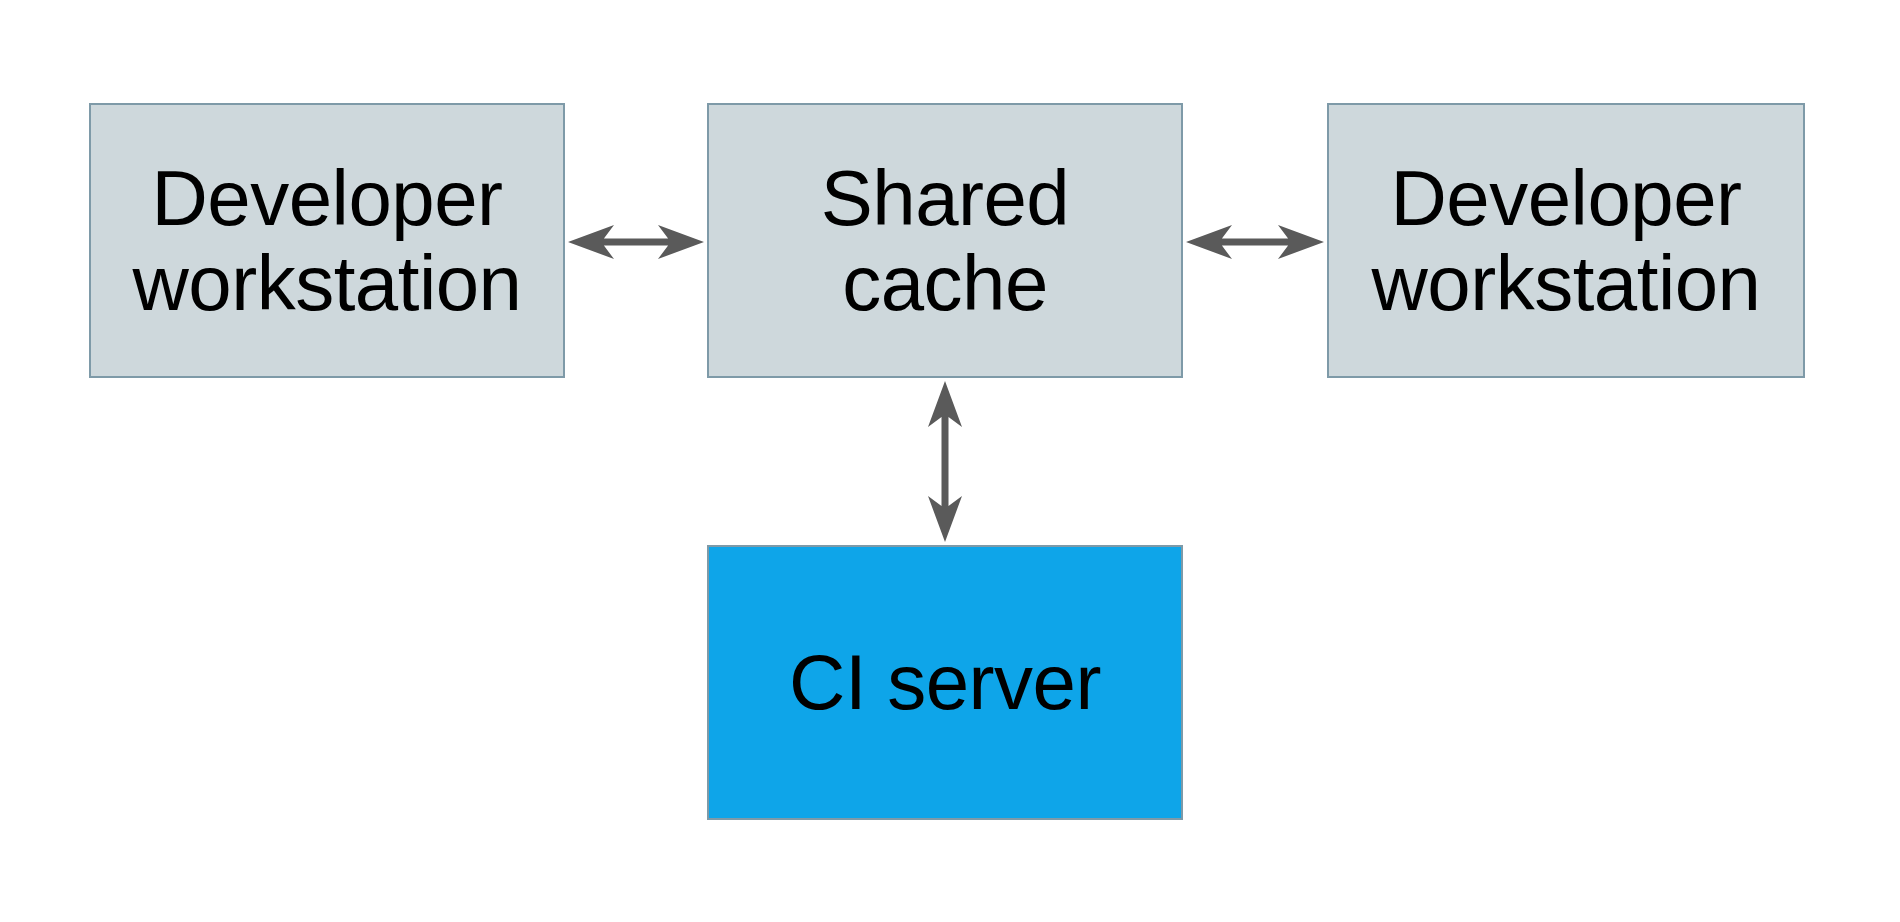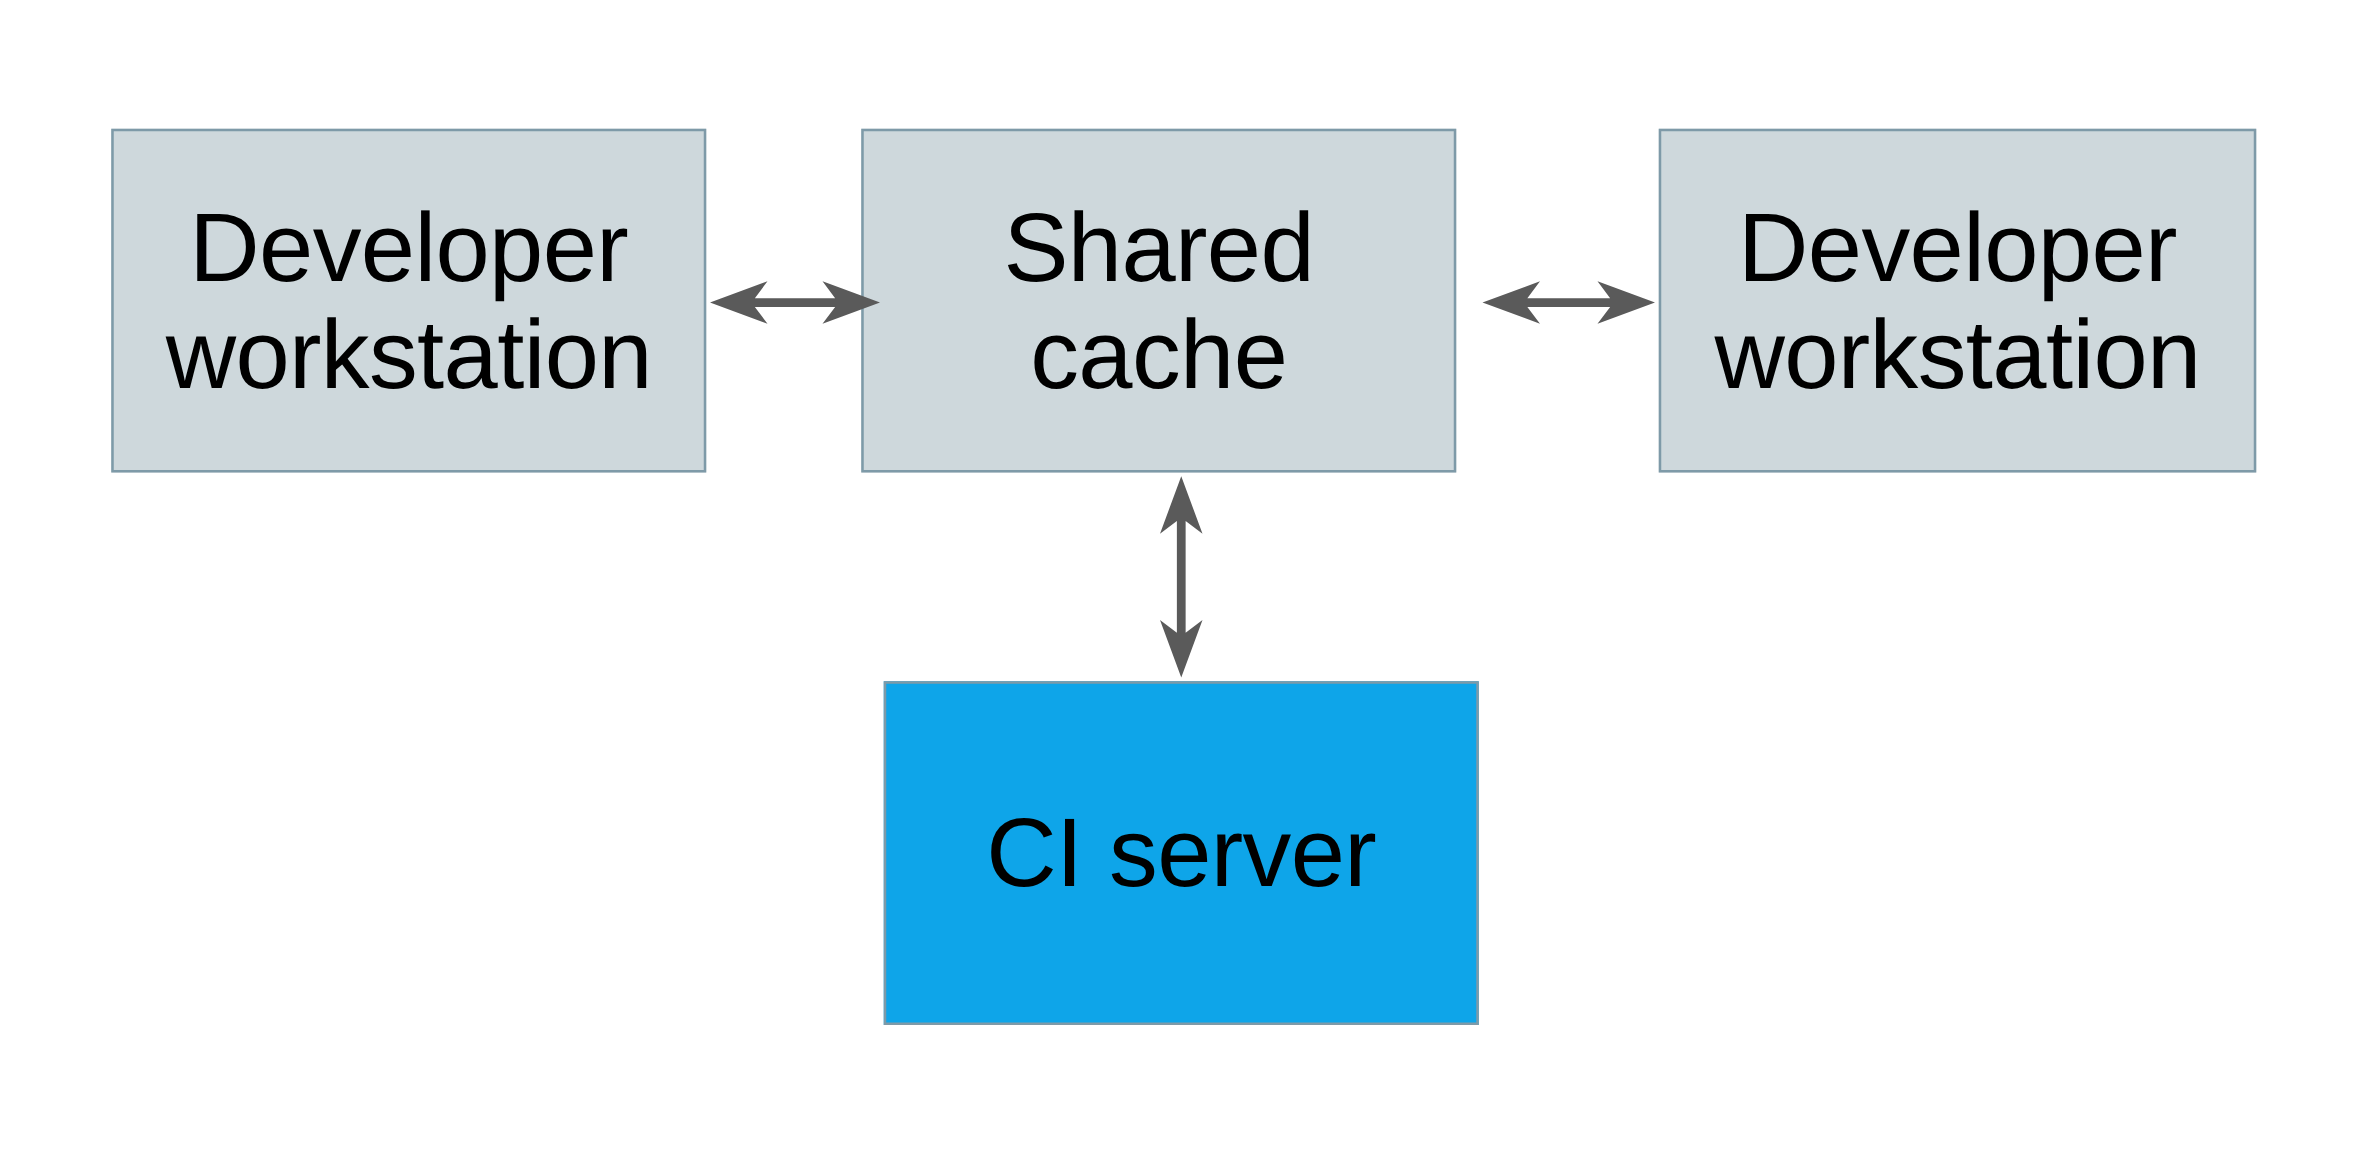--- a/index.html
+++ b/index.html
@@ -50,21 +50,21 @@
 </head>
 <body>
 
 <div id="canvas" style="background: rgb(255, 255, 255);">
 
   <div class="node" style="left: 89px; top: 103px; width: 476px; height: 275px; background: rgb(206, 216, 220); border-color: rgb(126, 154, 168);">
     <span class="node-label" style="color: rgb(0, 0, 0);">Developer
 workstation</span>
   </div>
 
-  <div class="node" style="left: 689px; top: 103px; width: 476px; height: 275px; background: rgb(206, 216, 220); border-color: rgb(126, 154, 168);">
+  <div class="node" style="left: 707px; top: 103px; width: 476px; height: 275px; background: rgb(206, 216, 220); border-color: rgb(126, 154, 168);">
     <span class="node-label" style="color: rgb(0, 0, 0);">Shared
 cache</span>
   </div>
 
   <div class="node" style="left: 1327px; top: 103px; width: 478px; height: 275px; background: rgb(206, 216, 220); border-color: rgb(126, 154, 168);">
     <span class="node-label" style="color: rgb(0, 0, 0);">Developer
 workstation</span>
   </div>
 
   <div class="node" style="left: 707px; top: 545px; width: 476px; height: 275px; background: #0ea5e9; border-color: rgb(126, 154, 168);">

